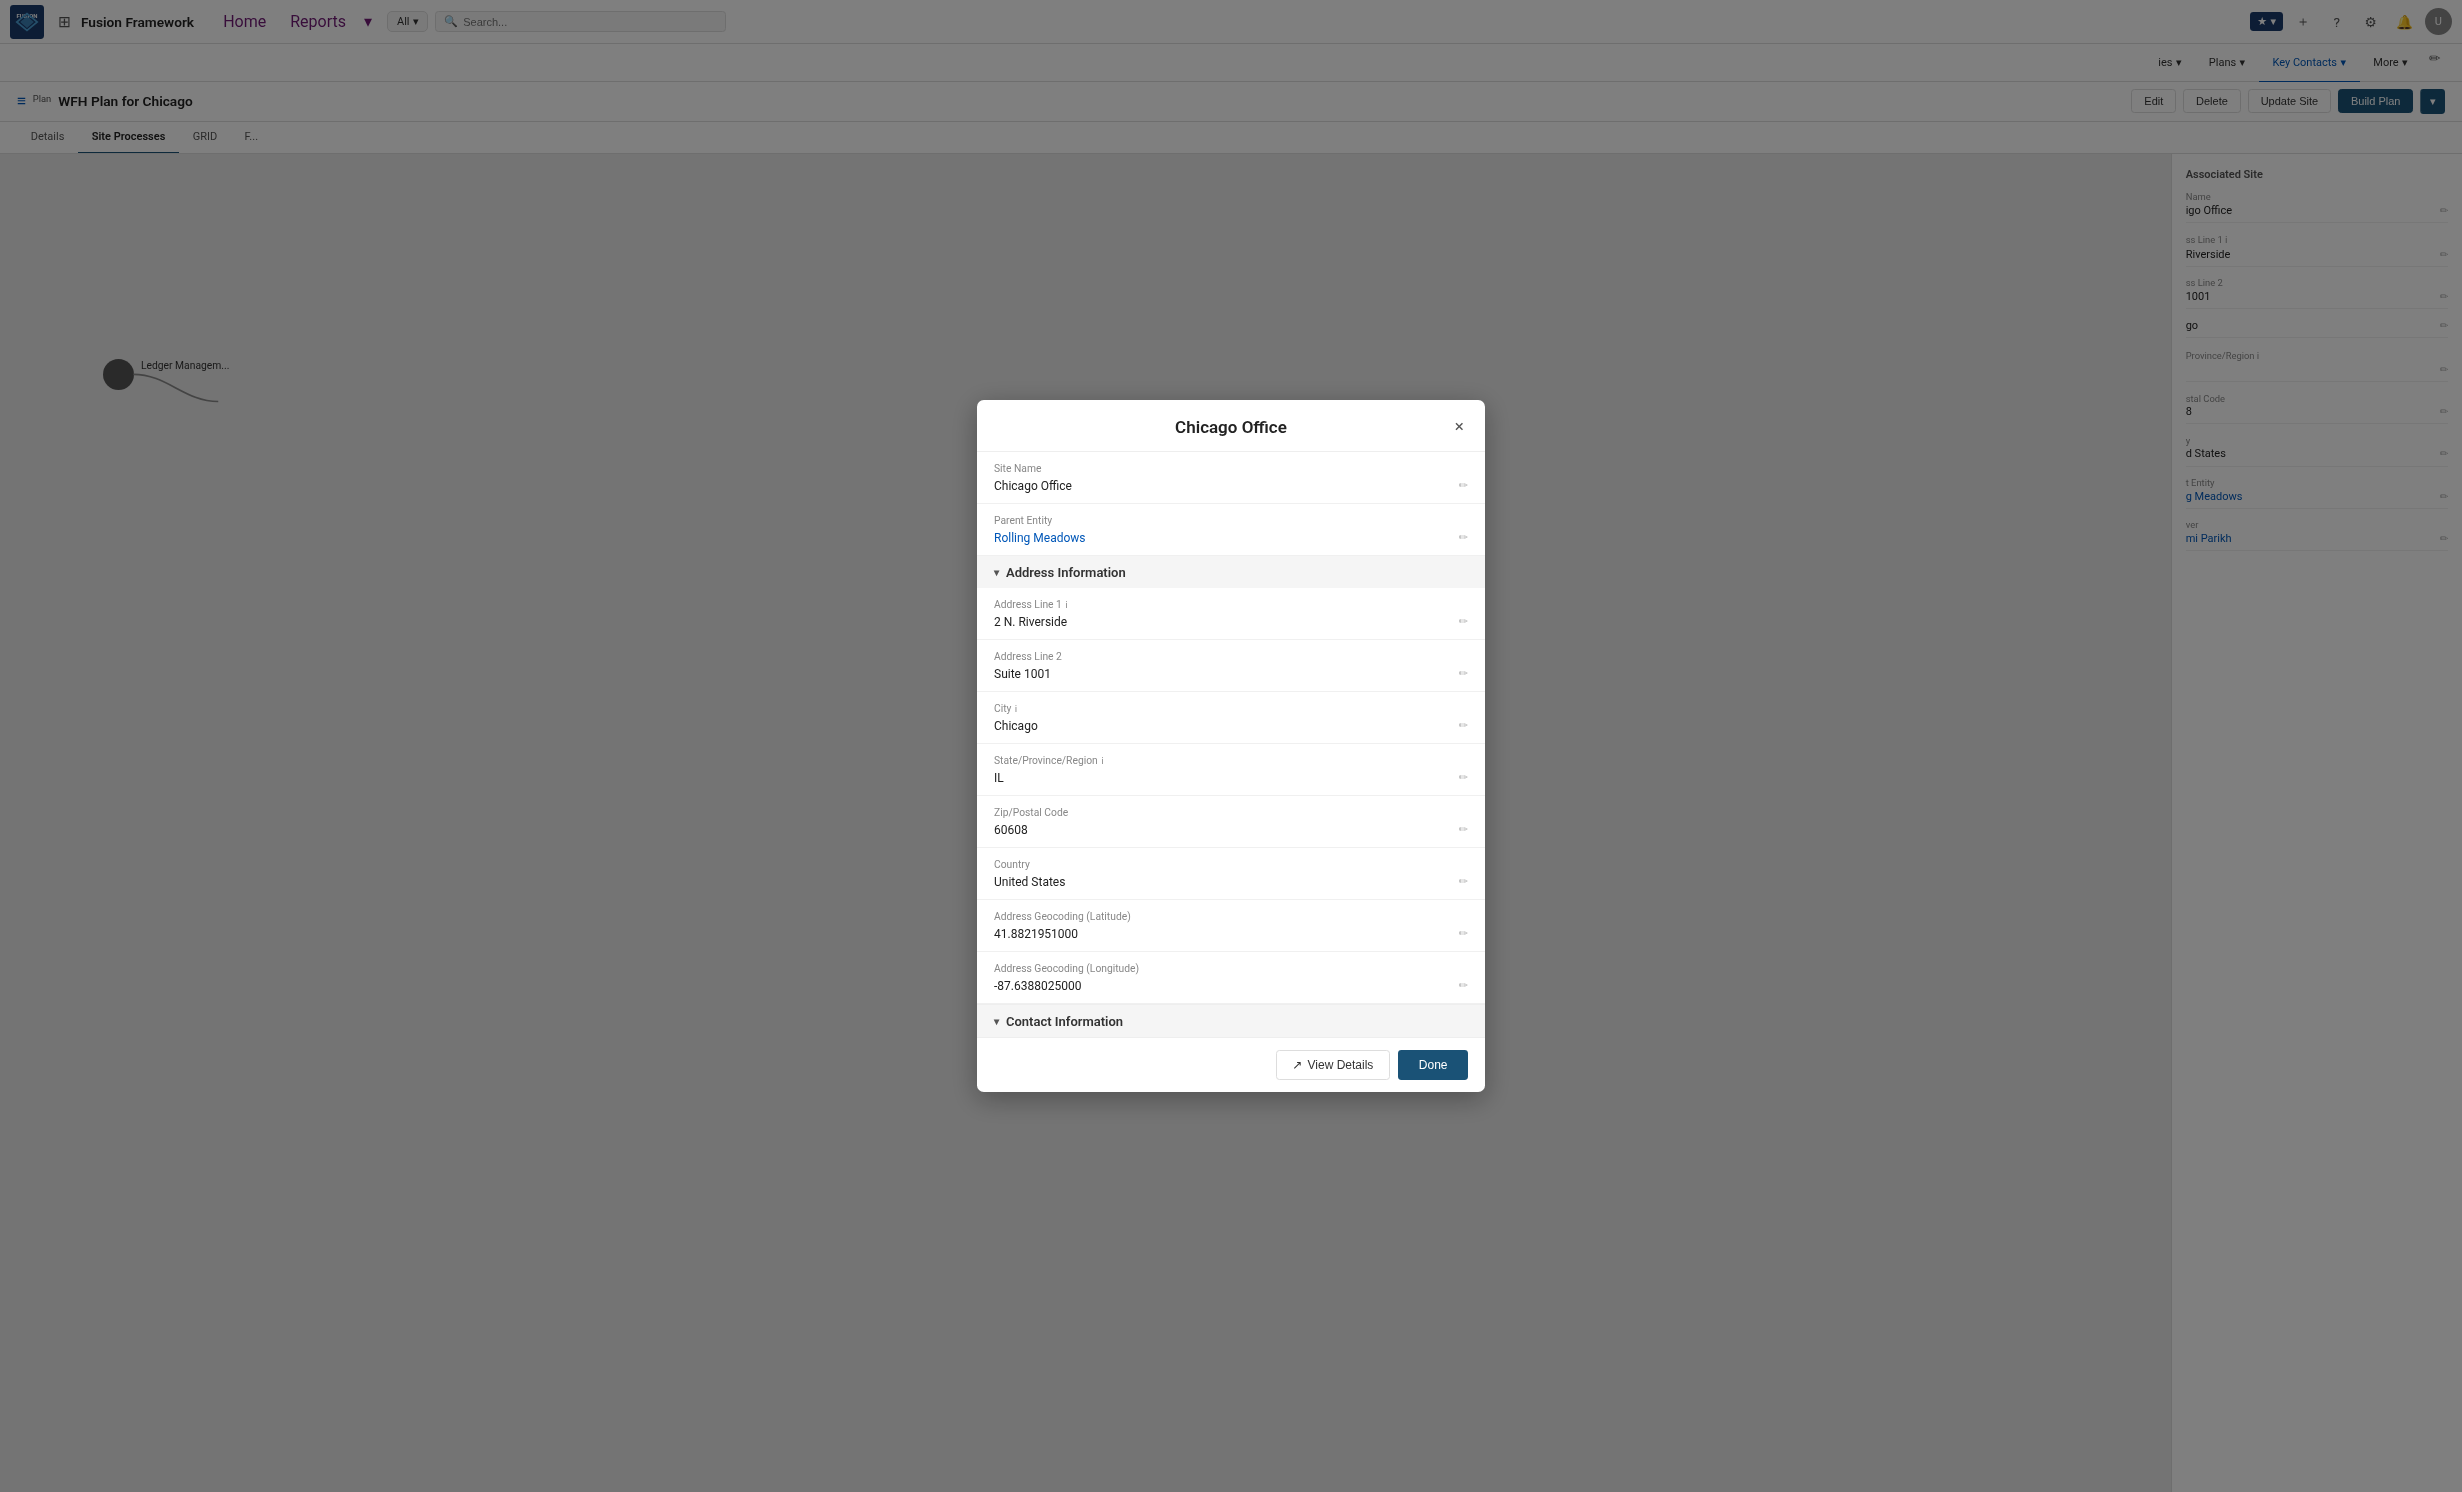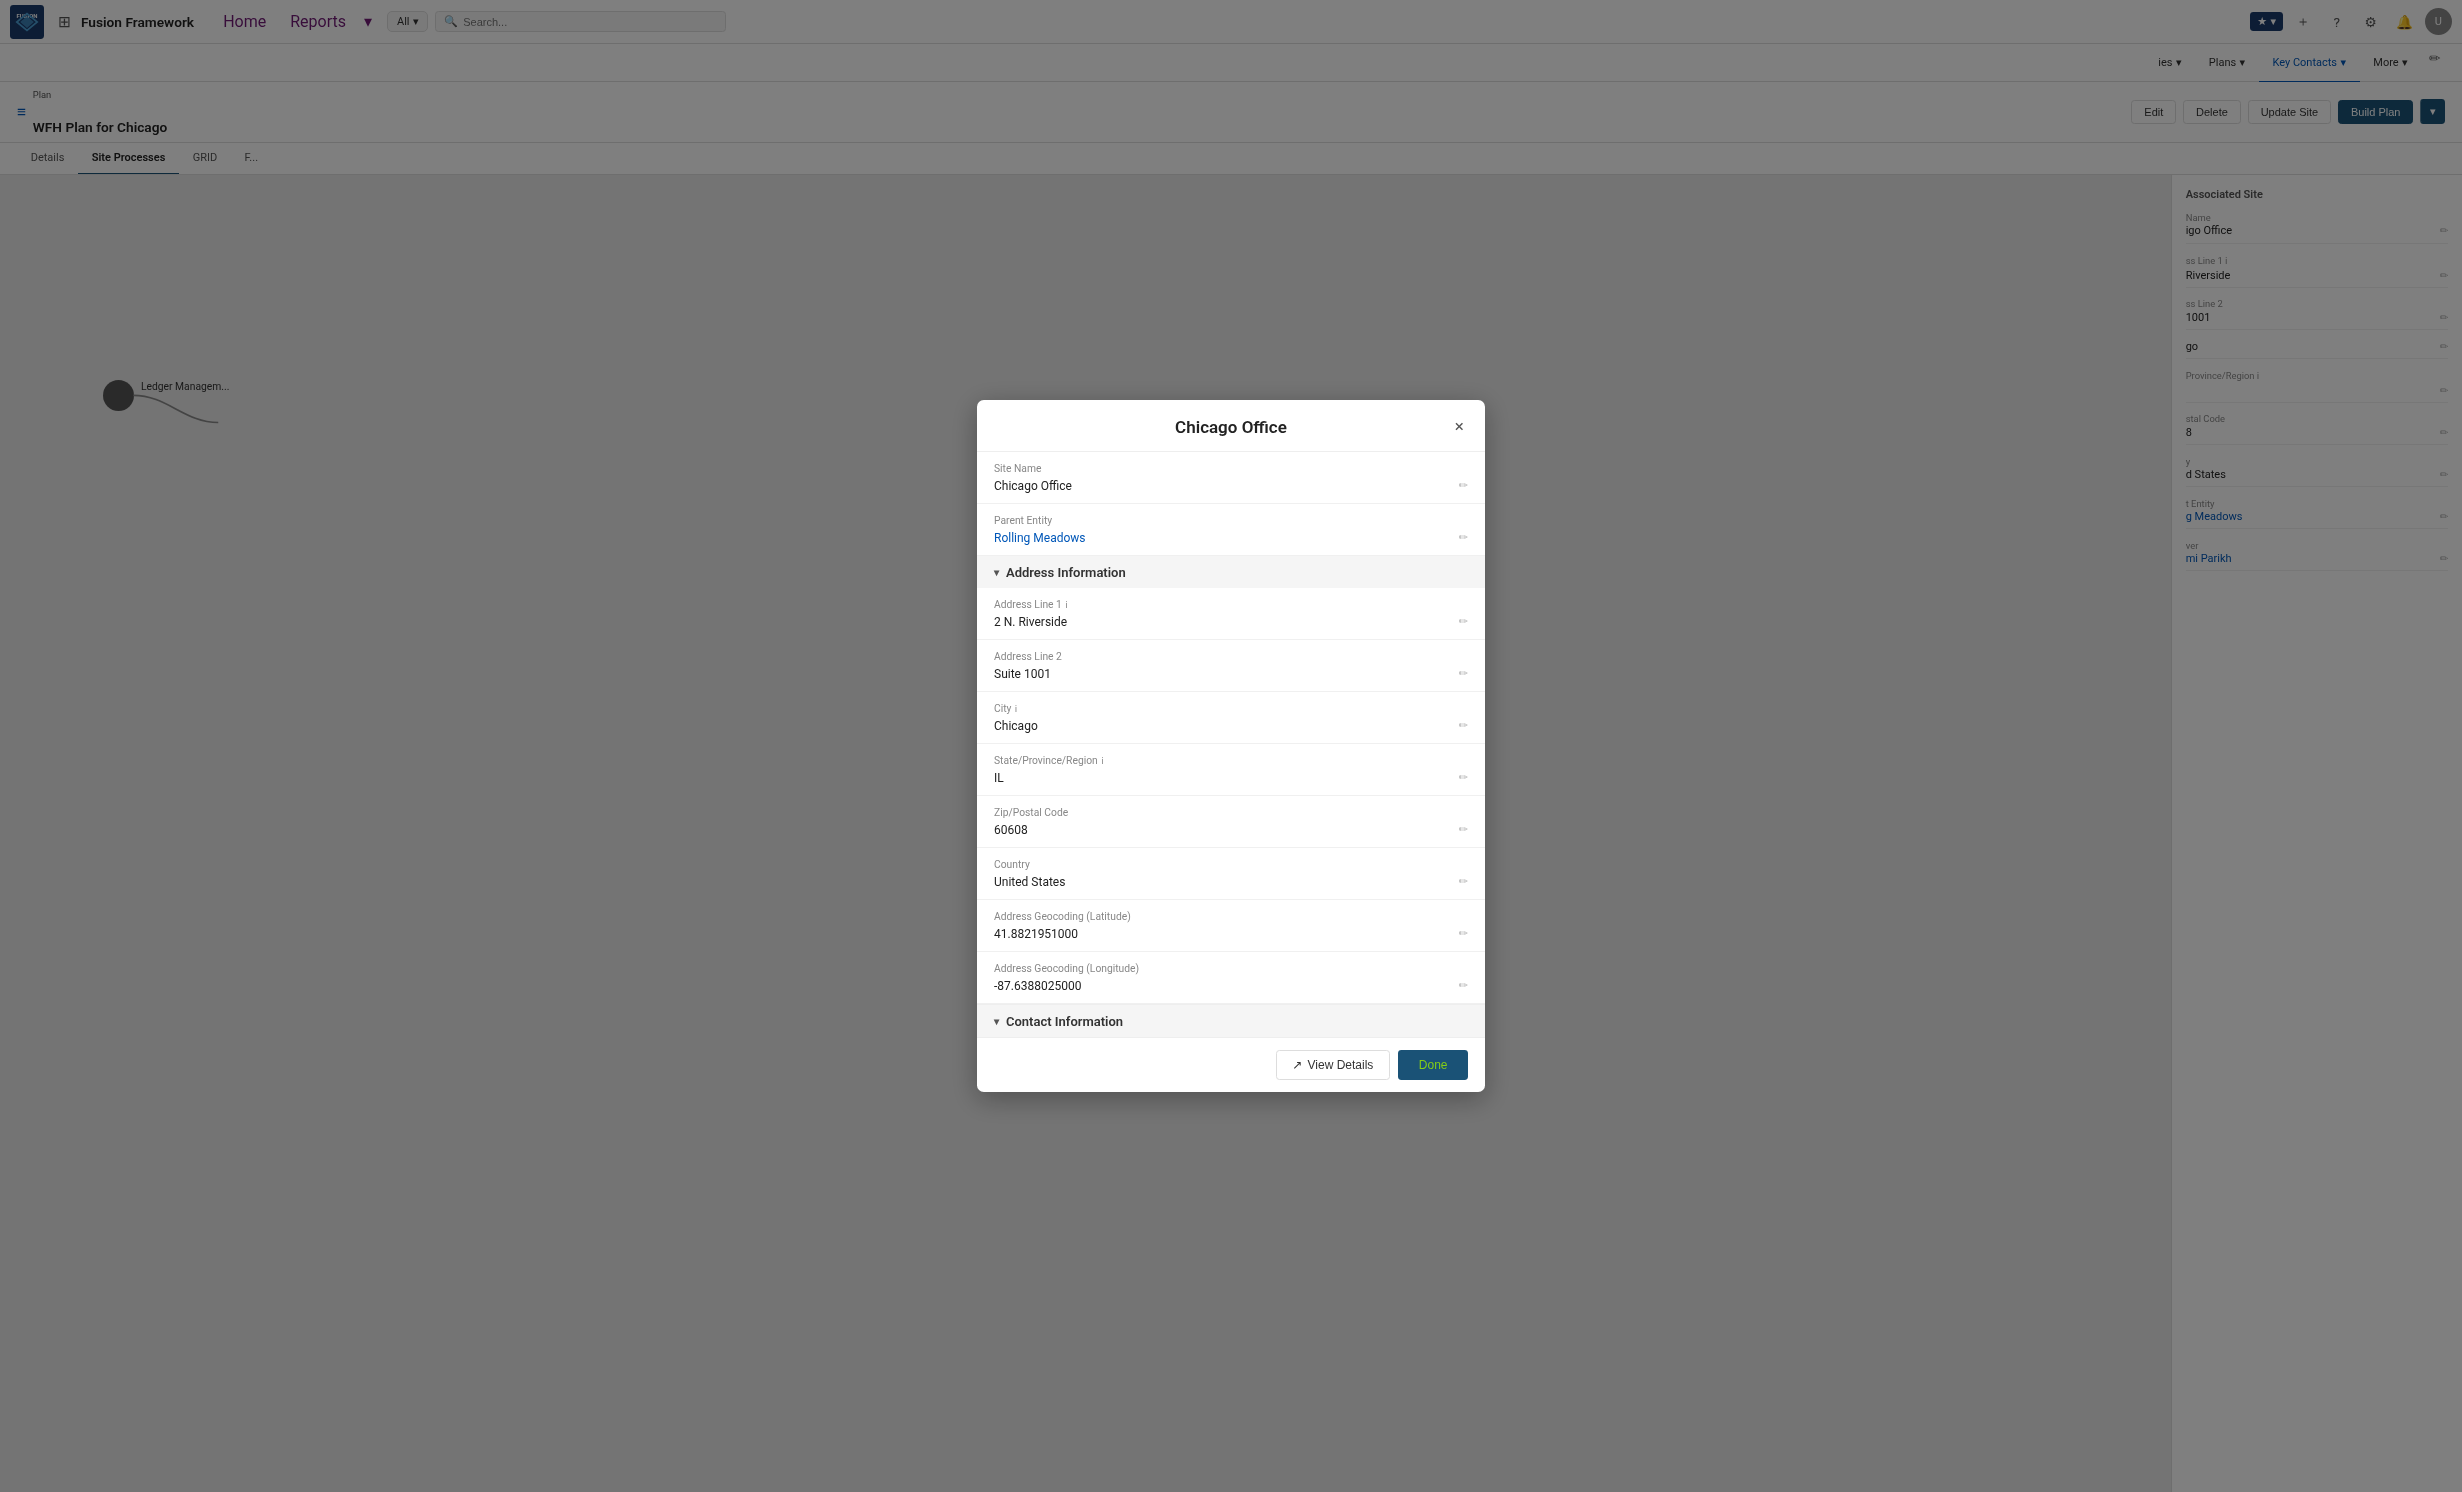--- a/index.html
+++ b/index.html
@@ -119,21 +119,21 @@
     .field-edit-icon { color: #aaa; font-size: 11px; cursor: pointer; }
     .info-icon { color: #888; font-size: 9.4px; cursor: pointer; }
 
     
     .btn-view-details {
       border: 0.9px solid #ddd; background: #fff; border-radius: 3.4px;
       padding: 6.8px 15.4px; font-size: 12px; cursor: pointer; color: #333;
       display: flex; align-items: center; gap: 5.1px;
     }
     .btn-done {
-      background: #1a5276; color: #84cc16; border: none; border-radius: 3.4px;
+      background: #1a5276; color: #ffffff; border: none; border-radius: 3.4px;
       padding: 6.8px 20.5px; font-size: 12px; cursor: pointer; font-weight: 500; text-align: center;
     }
 
     .avatar { width: 27px; height: 27px; border-radius: 50%; background: #888; display: flex; align-items: center; justify-content: center; color: #fff; font-size: 11px; }
   </style>
 </head>
 <body>
 
 <div class="top-nav">
   <div class="logo-area">
@@ -187,21 +187,21 @@
   </div>
   <div class="sec-nav-link">
     <span>More</span>
     <span>▾</span>
   </div>
   <div class="nav-icon-btn">✏</div>
 </div>
 
 <div class="breadcrumb-area">
   <div class="breadcrumb-icon">≡</div>
-  <div style="display:flex;flex-direction:column;gap:19px">
+  <div style="display:flex;gap:7px">
     <div class="breadcrumb-type">Plan</div>
     <div class="breadcrumb-title">WFH Plan for Chicago</div>
   </div>
   <div class="breadcrumb-actions">
     <button class="btn-outline">Edit</button>
     <button class="btn-outline">Delete</button>
     <button class="btn-outline">Update Site</button>
     <button class="btn-dropdown">Build Plan</button>
     <button class="btn-dropdown-arrow">▾</button>
   </div>

